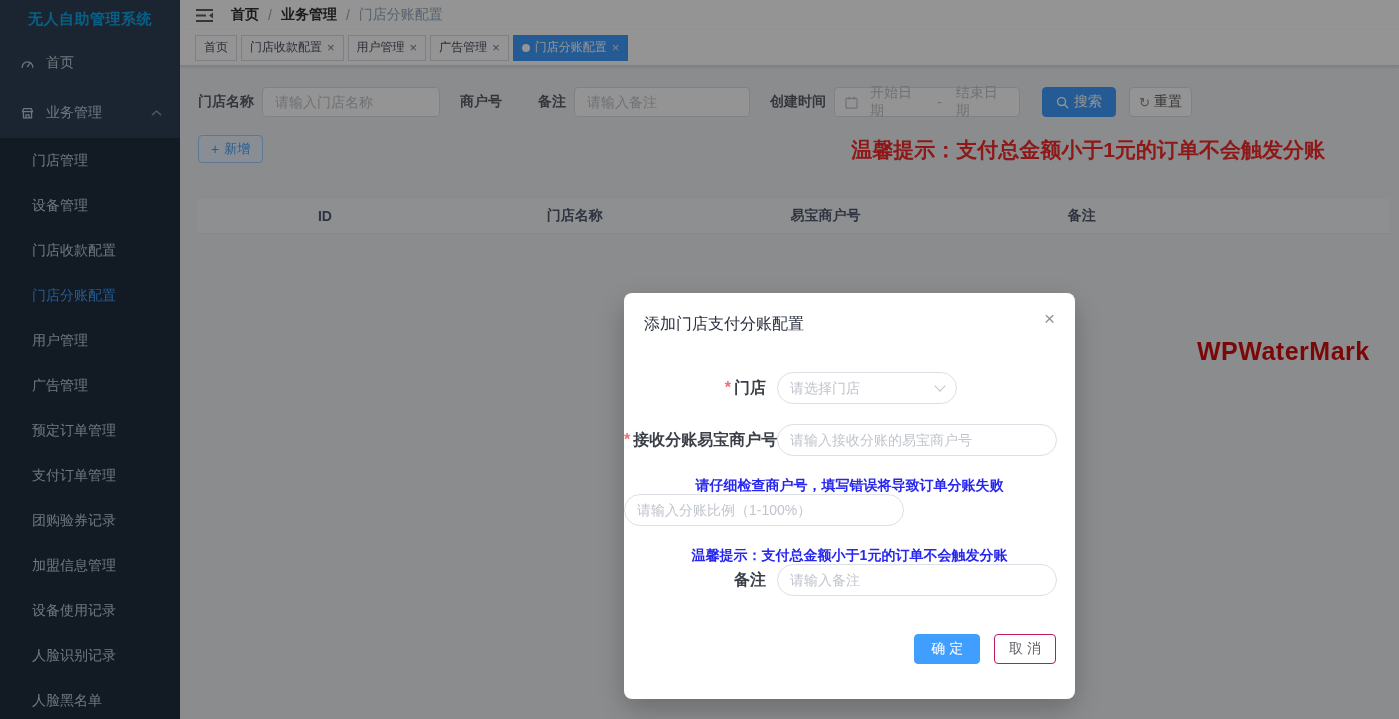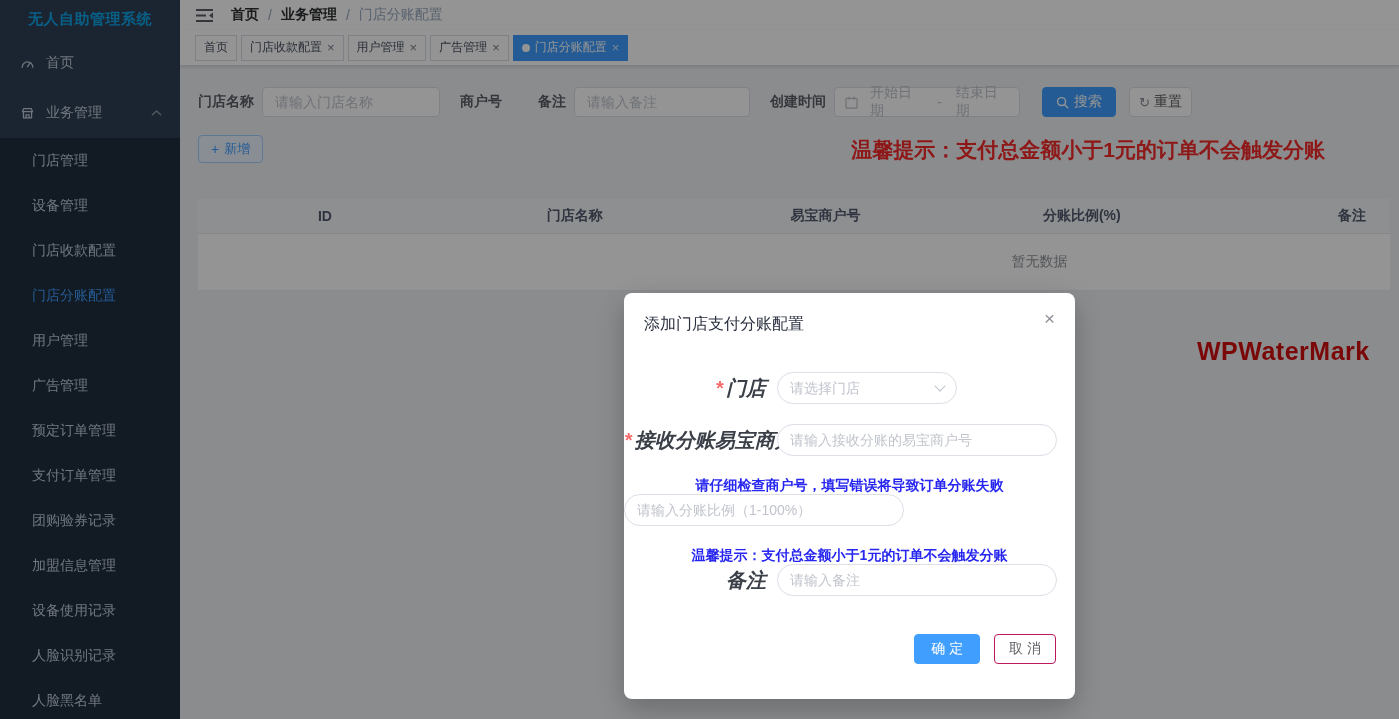--- a/index.html
+++ b/index.html
@@ -67,21 +67,21 @@
   .watermark { position: absolute; top: 337px; left: 1017px; font-size: 25px; font-weight: 700; color: #d40f0f; letter-spacing: 0.5px; white-space: nowrap; }
 
   
   .overlay { position: fixed; inset: 0; background: rgba(0,0,0,0.42); z-index: 50; }
   .modal { position: fixed; left: 624px; top: 293px; width: 451px; height: 406px; background: #fff; border-radius: 8px; z-index: 60; box-shadow: 0 10px 30px rgba(0,0,0,0.25); }
   .m-header { padding: 21px 24px 0 20px; position: relative; }
   .m-title { font-size: 16px; color: #2b3040; font-weight: 500; }
   .m-close { position: absolute; top: 16px; right: 20px; font-size: 19px; color: #909399; cursor: pointer; line-height: 1; }
   .m-body { margin-top: 37px; }
   .m-row { display: flex; margin-bottom: 20px; }
-  .m-label { width: 153px; min-width: 153px; text-align: right; padding-right: 11px; line-height: 32px; font-size: 20px; font-weight: 700; color: #3a3f48; white-space: nowrap; font-style: italic; }
+  .m-label { width: 153px; min-width: 153px; text-align: right; padding-right: 11px; line-height: 32px; font-size: 16px; font-weight: 700; color: #3a3f48; white-space: nowrap; }
   .m-req { color: #f56c6c; margin-right: 3px; font-weight: 700; }
   .m-input { height: 32px; border: 1px solid #dcdfe6; border-radius: 16px; padding: 0 12px; font-size: 14px; color: #737373; outline: none; font-family: inherit; }
   .m-input::placeholder { color: #c0c4cc; }
   .m-select-wrap { position: relative; width: 180px; }
   .m-select-wrap .m-input { width: 180px; }
   .m-wide { width: 280px; }
   .sel-chevron { position: absolute; right: 13px; top: 10px; width: 8px; height: 8px; border-right: 1.4px solid #c0c4cc; border-bottom: 1.4px solid #c0c4cc; transform: rotate(45deg); pointer-events: none; }
   .m-hint { height: 18px; line-height: 18px; text-align: center; color: #2626f0; font-size: 14px; font-weight: 700; margin-top: -0px; white-space: nowrap; }
   .m-footer { text-align: right; padding-right: 19px; margin-top: 38px; }
   .btn-ok { height: 30px; padding: 0 16px; background: #409eff; border: 1px solid #409eff; color: #fff; border-radius: 4px; font-size: 14px; cursor: pointer; font-family: inherit; }
@@ -221,25 +221,21 @@
       </button>
     </div>
 
     <div class="notice">温馨提示：支付总金额小于1元的订单不会触发分账</div>
 
     <div class="table">
       <div class="thead">
         <div class="th">ID</div>
         <div class="th">门店名称</div>
         <div class="th">易宝商户号</div>
-        <div class="th">分账比例(%)</div>
         <div class="th">备注</div>
-      </div>
-      <div class="empty-row">
-        <span class="empty-text">暂无数据</span>
       </div>
     </div>
 
     <div class="watermark">WPWaterMark</div>
   </div>
 </div>
 
 <div class="overlay"></div>
 
 <div class="modal">

